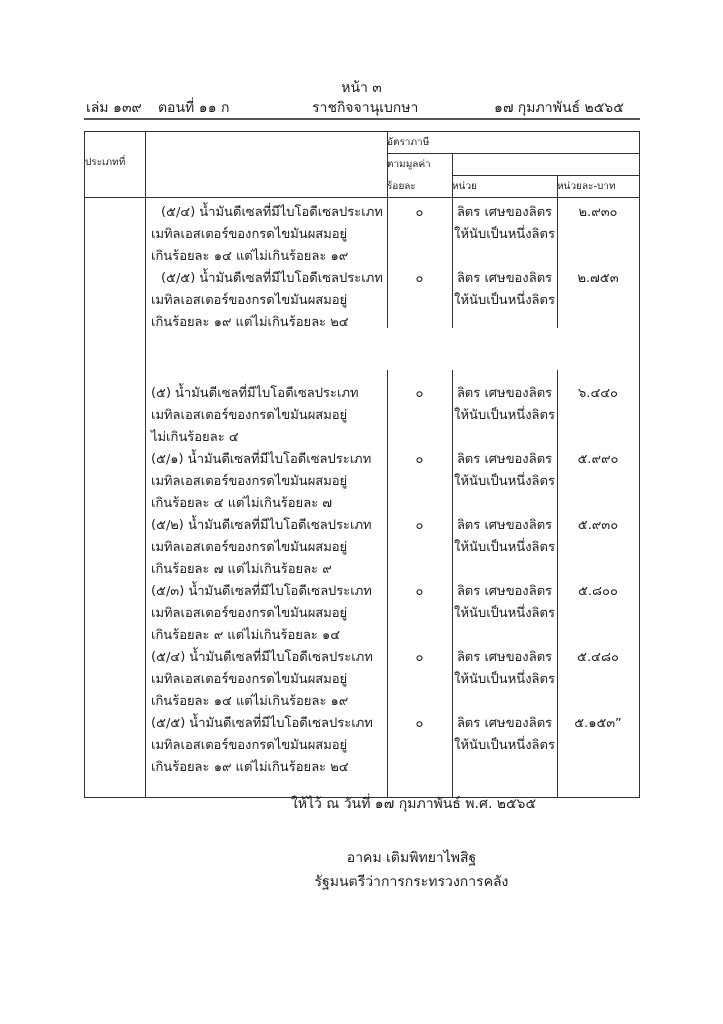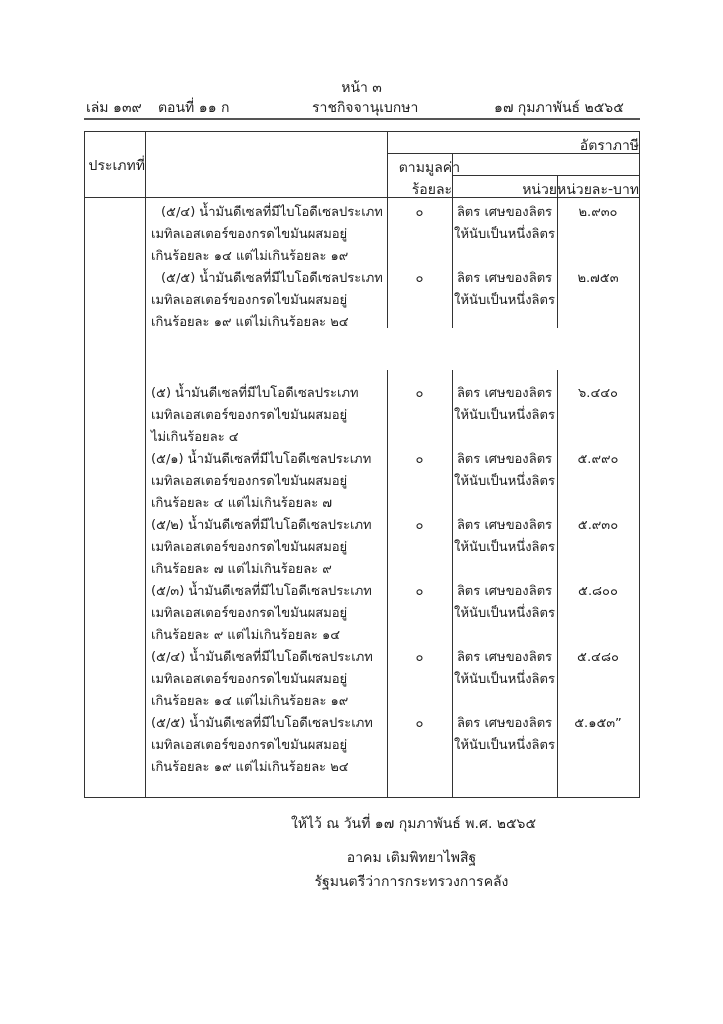--- a/index.html
+++ b/index.html
@@ -7,21 +7,21 @@
          font-family: "DejaVu Sans", "Liberation Sans", sans-serif; color: #222; }
   .abs { position: absolute; white-space: nowrap; }
   .page-no { left: 0; width: 723px; top: 76px; text-align: center; font-size: 14px; }
   .hdr { top: 96px; font-size: 14px; }
   .hdr-rule { position: absolute; left: 84px; top: 118px; width: 556px; height: 2px; background: #555; }
 
   .tbl { position: absolute; left: 84px; top: 131px; width: 556px; height: 667px;
          border: 1.5px solid #333; box-sizing: border-box; }
   .vline { position: absolute; width: 0; border-left: 1.5px solid #333; }
   .hline { position: absolute; height: 0; border-top: 1.5px solid #333; }
-  .cell { position: absolute; font-size: 14px; text-align: right; }
+  .cell { position: absolute; font-size: 10px; text-align: left; }
   .item { position: absolute; font-size: 13px; line-height: 22px; white-space: nowrap; }
   .cval { position: absolute; font-size: 13px; text-align: center; line-height: 22px; }
   .sig { position: absolute; left: 0; width: 723px; font-size: 14px; text-align: center; line-height: 22px; }
 </style>
 </head>
 <body>
 
 <div class="abs page-no">หน้า ๓</div>
 <div class="abs hdr" style="left:86px">เล่ม ๑๓๙</div>
 <div class="abs hdr" style="left:158px">ตอนที่ ๑๑ ก</div>
@@ -38,21 +38,21 @@
   <div class="vline" style="left:367px;top:238px;height:427px"></div>
   <div class="vline" style="left:472px;top:44px;height:152px"></div>
   <div class="vline" style="left:472px;top:238px;height:427px"></div>
 
   <div class="hline" style="left:302px;top:21px;width:252px"></div>
   <div class="hline" style="left:367px;top:43px;width:187px"></div>
   <div class="hline" style="left:0;top:65px;width:554px"></div>
 
   <div class="cell" style="left:0;width:60px;top:22px">ประเภทที่</div>
   <div class="cell" style="left:302px;width:252px;top:2px">อัตราภาษี</div>
-  <div class="cell" style="left:310px;width:65px;top:24px">ตามมูลค่า</div>
+  <div class="cell" style="left:302px;width:65px;top:24px">ตามมูลค่า</div>
   <div class="cell" style="left:302px;width:65px;top:46px">ร้อยละ</div>
   <div class="cell" style="left:367px;width:105px;top:46px">หน่วย</div>
   <div class="cell" style="left:472px;width:82px;top:46px">หน่วยละ-บาท</div>
 
   <div>
     <div class="item" style="left:76px;top:69px">(๕/๔) น้ำมันดีเซลที่มีไบโอดีเซลประเภท</div>
     <div class="item" style="left:66px;top:91px">เมทิลเอสเตอร์ของกรดไขมันผสมอยู่</div>
     <div class="item" style="left:66px;top:113px">เกินร้อยละ ๑๔ แต่ไม่เกินร้อยละ ๑๙</div>
     <div class="cval" style="left:302px;width:65px;top:69px">๐</div>
     <div class="cval" style="left:367px;width:105px;top:69px">ลิตร เศษของลิตร</div>
@@ -119,15 +119,15 @@
     <div class="item" style="left:66px;top:580px">(๕/๕) น้ำมันดีเซลที่มีไบโอดีเซลประเภท</div>
     <div class="item" style="left:66px;top:602px">เมทิลเอสเตอร์ของกรดไขมันผสมอยู่</div>
     <div class="item" style="left:66px;top:624px">เกินร้อยละ ๑๙ แต่ไม่เกินร้อยละ ๒๔</div>
     <div class="cval" style="left:302px;width:65px;top:580px">๐</div>
     <div class="cval" style="left:367px;width:105px;top:580px">ลิตร เศษของลิตร</div>
     <div class="cval" style="left:367px;width:105px;top:602px">ให้นับเป็นหนึ่งลิตร</div>
     <div class="cval" style="left:472px;width:82px;top:580px">๕.๑๕๓”</div>
   </div>
 </div>
 
-<div class="sig" style="top:812px;padding-left:104px;box-sizing:border-box">ให้ไว้ ณ วันที่ ๑๗ กุมภาพันธ์ พ.ศ. ๒๕๖๕</div>
+<div class="sig" style="top:792px;padding-left:104px;box-sizing:border-box">ให้ไว้ ณ วันที่ ๑๗ กุมภาพันธ์ พ.ศ. ๒๕๖๕</div>
 <div class="sig" style="top:846px;padding-left:100px;box-sizing:border-box">อาคม เติมพิทยาไพสิฐ</div>
 <div class="sig" style="top:870px;padding-left:100px;box-sizing:border-box">รัฐมนตรีว่าการกระทรวงการคลัง</div>
 
 </body></html>

